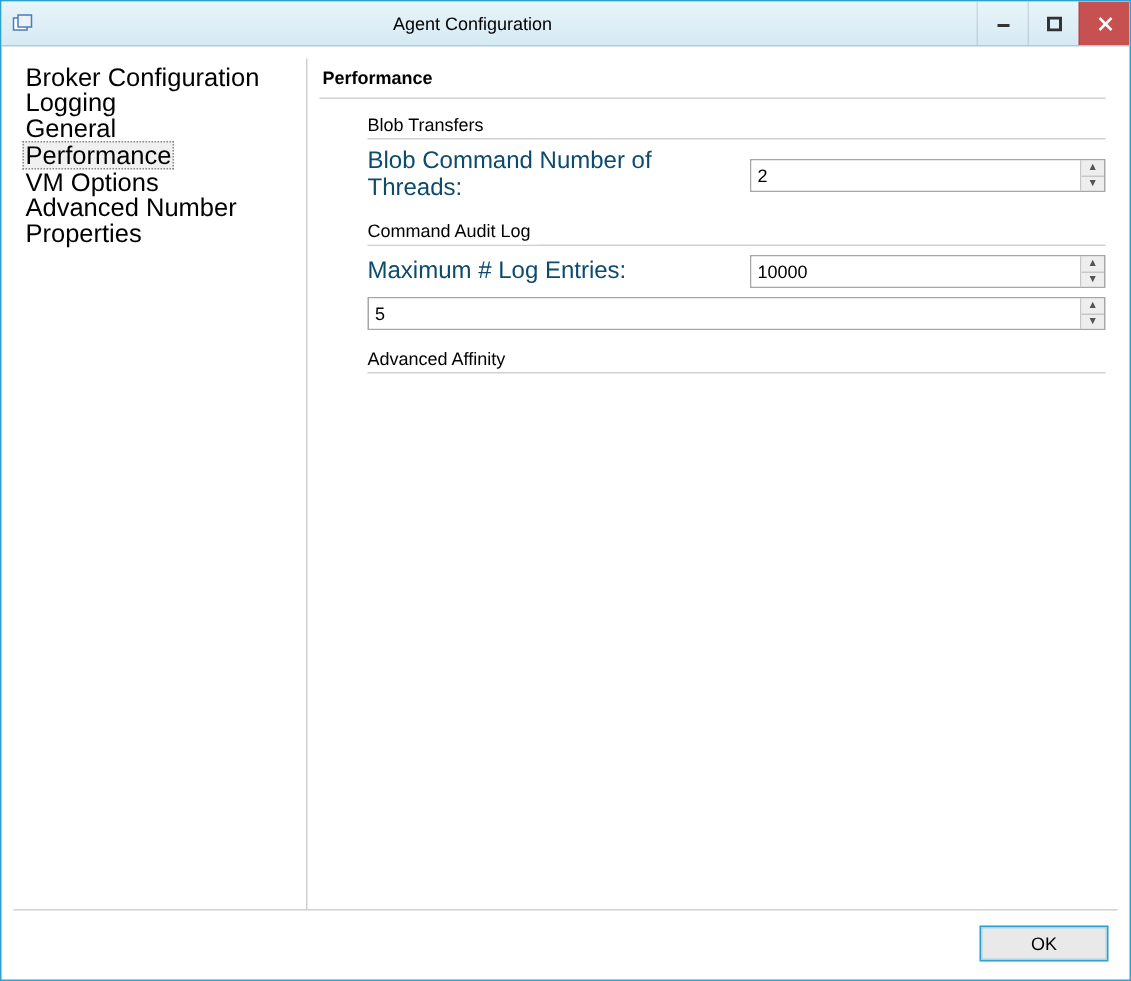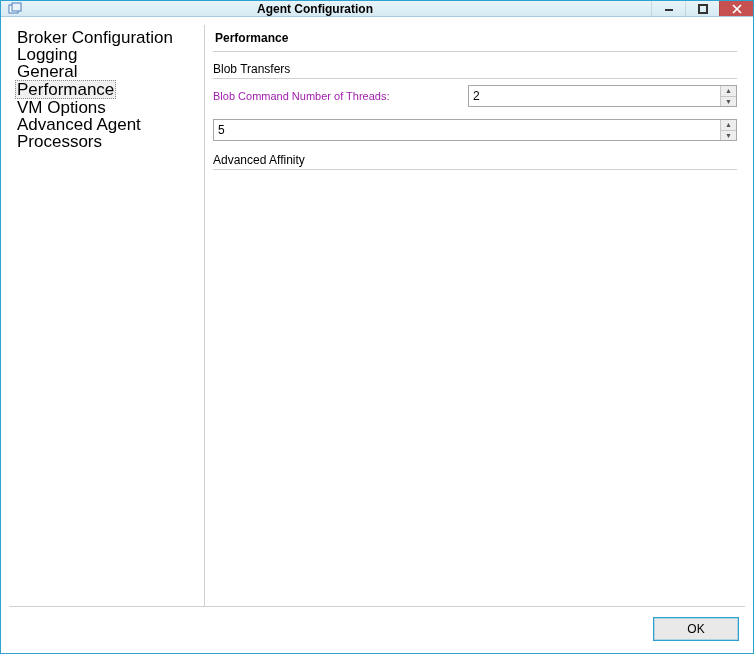--- a/index.html
+++ b/index.html
@@ -8,28 +8,27 @@
       font-size: 12px;
       background: #fff;
       width: 754px;
       height: 654px;
       overflow: hidden;
       border: 1px solid #2da2cf;
       display: flex;
       flex-direction: column;
     }
     .titlebar {
-      height: 16px;
+      height: 30px;
       background: linear-gradient(#e8f4fa, #d6eaf3);
       border-bottom: 1px solid #a9cde0;
       display: flex;
       align-items: center;
       padding-left: 6px;
       position: relative;
-      font-weight: bold;
     }
     .titlebar .app-icon {
       width: 16px;
       height: 16px;
       margin-right: 6px;
       display: flex;
       align-items: center;
       justify-content: center;
     }
     .titlebar .title {
@@ -98,37 +97,38 @@
     }
     .panel h1 {
       font-size: 12px;
       font-weight: bold;
       padding: 6px 0 6px 2px;
       border-bottom: 1px solid #d0d0d0;
       margin-bottom: 10px;
     }
     .group {
       margin-bottom: 12px;
+      margin-left: 32px;
     }
     .group .group-line {
       border-bottom: 1px solid #d0d0d0;
       margin-bottom: 6px;
       display: flex;
       align-items: center;
     }
     .group .group-line .gt { padding: 0 4px 2px 0; background: #fff; }
     .row-field {
       display: flex;
       align-items: center;
       margin: 3px 0 6px 0;
     }
     .row-field label {
       width: 255px;
-      font-size: 11px;
-      color: #a21caf;
+      font-size: 16px;
+      color: #0c4a6e;
     }
     .row-field .control {
       flex: 1;
       display: flex;
     }
     .spinner {
       flex: 1;
       display: flex;
       border: 1px solid #a7a7a7;
       background: #fff;
@@ -222,21 +222,21 @@
 </div>
 
 <div class="content-wrap">
   <div class="main-area">
     <div class="sidebar">
       <div class="row"><span class="item">Broker Configuration</span></div>
       <div class="row"><span class="item">Logging</span></div>
       <div class="row"><span class="item">General</span></div>
       <div class="row"><span class="item selected">Performance</span></div>
       <div class="row"><span class="item">VM Options</span></div>
-      <div class="row"><span class="item">Advanced Agent Processors</span></div>
+      <div class="row"><span class="item">Advanced Number Properties</span></div>
     </div>
 
     <div class="divider"></div>
 
     <div class="panel">
       <h1>Performance</h1>
 
       <div class="group">
         <div class="group-line">
             <span class="gt">Blob Transfers</span>
@@ -249,20 +249,35 @@
               <div class="spin-btns">
                 <div class="sp">▲</div>
                 <div class="sp">▼</div>
               </div>
             </div>
           </div>
         </div>
       </div>
 
       <div class="group">
+        <div class="group-line">
+            <span class="gt">Command Audit Log</span>
+          </div>
+        <div class="row-field">
+          <label>Maximum # Log Entries:</label>
+          <div class="control">
+            <div class="spinner">
+              <input type="text" value="10000" style="">
+              <div class="spin-btns">
+                <div class="sp">▲</div>
+                <div class="sp">▼</div>
+              </div>
+            </div>
+          </div>
+        </div>
         <div class="row-field">
           <div class="control">
             <div class="spinner">
               <input type="text" value="5" style="">
               <div class="spin-btns">
                 <div class="sp">▲</div>
                 <div class="sp">▼</div>
               </div>
             </div>
           </div>

